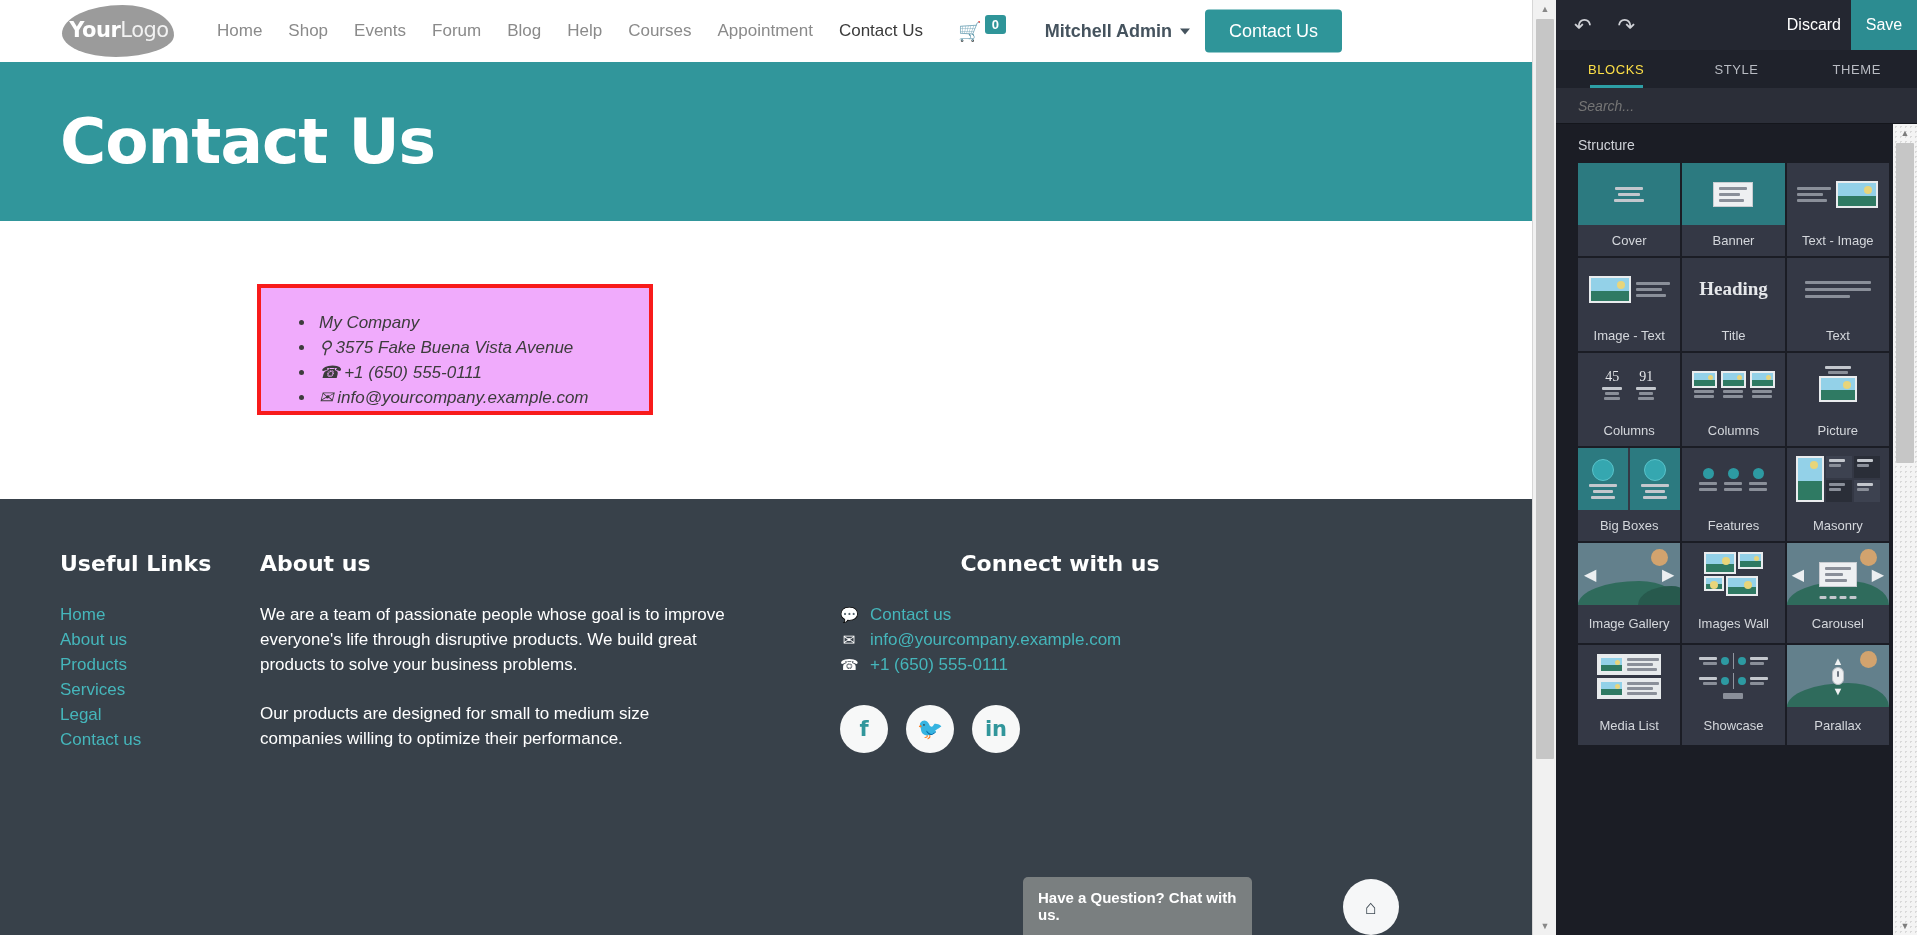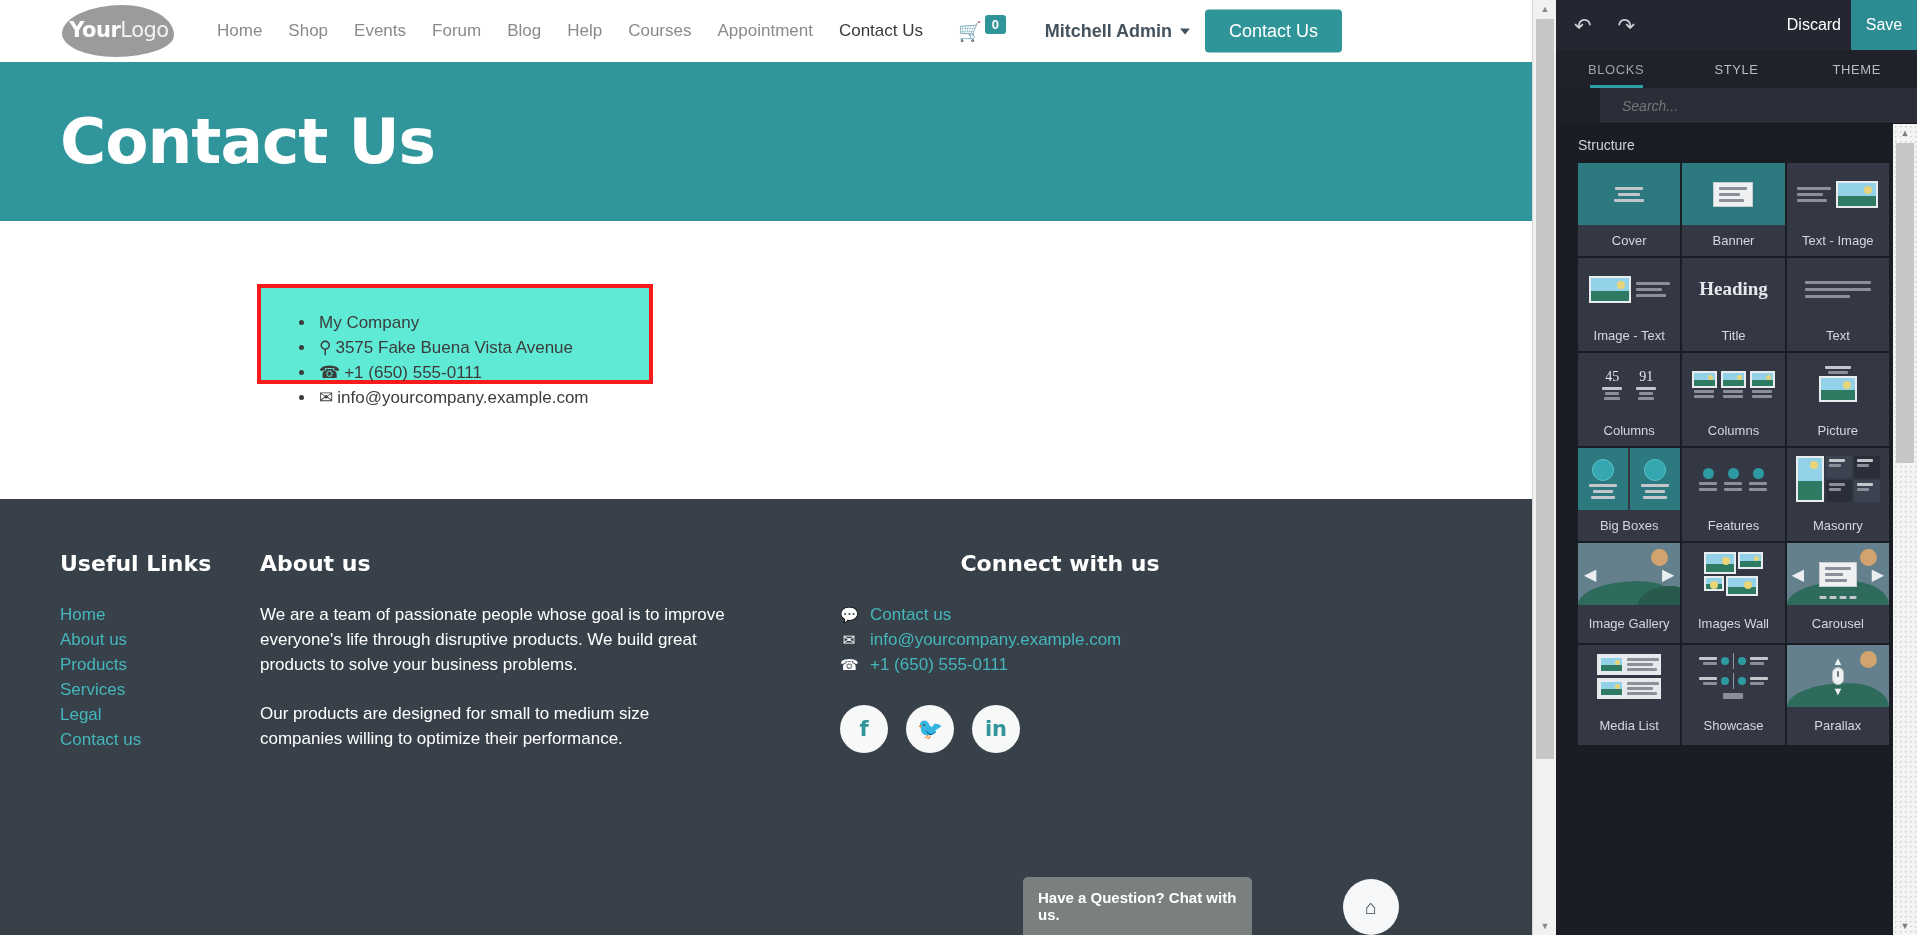--- a/index.html
+++ b/index.html
@@ -114,23 +114,24 @@
 
   
   #content {
     background: #fff;
     height: 278px;
     position: relative;
   }
   #contact-box {
     position: absolute;
     left: 257px; top: 63px;
-    width: 396px; height: 100px;
+    width: 396px; height: 131px;
     border: 4px solid #f81b1b;
-    background: #5eead4;
+    background: #f0abfc;
+    font-style: italic;
   }
   #contact-list {
     list-style: disc;
     margin: 22px 0 0 55px;
     color: #3c3c3c;
   }
   #contact-list li {
     font-size: 17px;
     line-height: 25px;
     margin-bottom: 0px;
@@ -279,33 +280,32 @@
     background: #1f222b;
     display: flex;
   }
   .ptab {
     flex: 1;
     display: flex; align-items: center; justify-content: center;
     font-size: 13px; letter-spacing: 0.6px;
     color: #b9bcc3; cursor: pointer;
     position: relative;
   }
-  .ptab.active { color: #a3a3a3; }
+  .ptab.active { color: #fde047; }
   .ptab.active::after {
     content: ""; position: absolute;
     left: 28%; right: 28%; bottom: 0;
     height: 3px; background: #2d9fa6;
   }
   #panel-search {
     height: 36px;
     background: #2b2e38;
     display: flex; 
     padding-left: 22px;
     border-bottom: 1px solid #14161c;
-    margin-left: 44px;
   }
   #panel-search input {
     background: transparent; border: none; outline: none;
     color: #9aa0aa; font-size: 14px; font-style: italic;
     width: 90%;
     font-family: "Liberation Sans", sans-serif;
   }
   #panel-body {
     position: absolute;
     left: 0; top: 124px;

